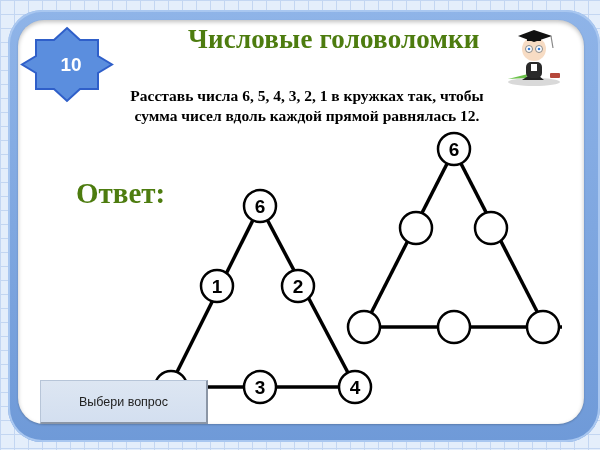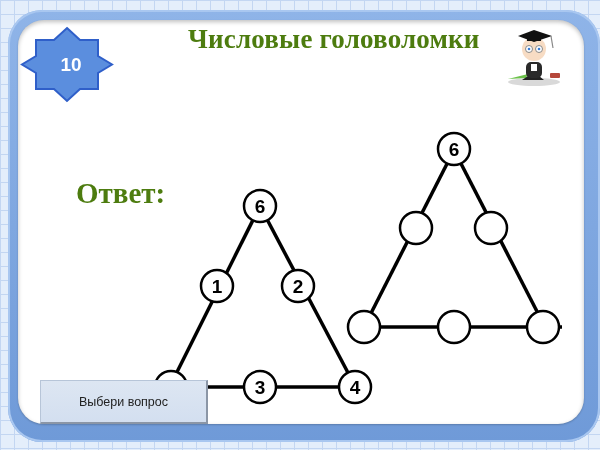--- a/index.html
+++ b/index.html
@@ -83,20 +83,22 @@
     <circle cx="39" cy="27" r="3.5" fill="#fff" stroke="#888" stroke-width="1"></circle>
     <circle cx="29" cy="27" r="1.3" fill="#3a7bd5"></circle>
     <circle cx="39" cy="27" r="1.3" fill="#3a7bd5"></circle>
     <polygon points="18,14 34,8 52,14 34,20" fill="#111"></polygon>
     <rect x="27" y="15" width="14" height="4" fill="#111"></rect>
     <line x1="51" y1="14" x2="53" y2="26" stroke="#888" stroke-width="1.2"></line>
   </svg>
 </div>
 
 <div class="task">
+  <div>Расставь числа 6, 5, 4, 3, 2, 1 в кружках так, чтобы</div>
+  <div>сумма чисел вдоль каждой прямой равнялась 12.</div>
 </div>
 
 <div class="answer-label">Ответ:</div>
 
 <svg class="puzzle" viewBox="0 0 600 450">
 
   <g stroke="#000" stroke-width="3.5" fill="none">
     <line x1="454" y1="150" x2="364" y2="327"></line>
     <line x1="454" y1="150" x2="545" y2="327"></line>
     <line x1="364" y1="327" x2="562" y2="327"></line>

